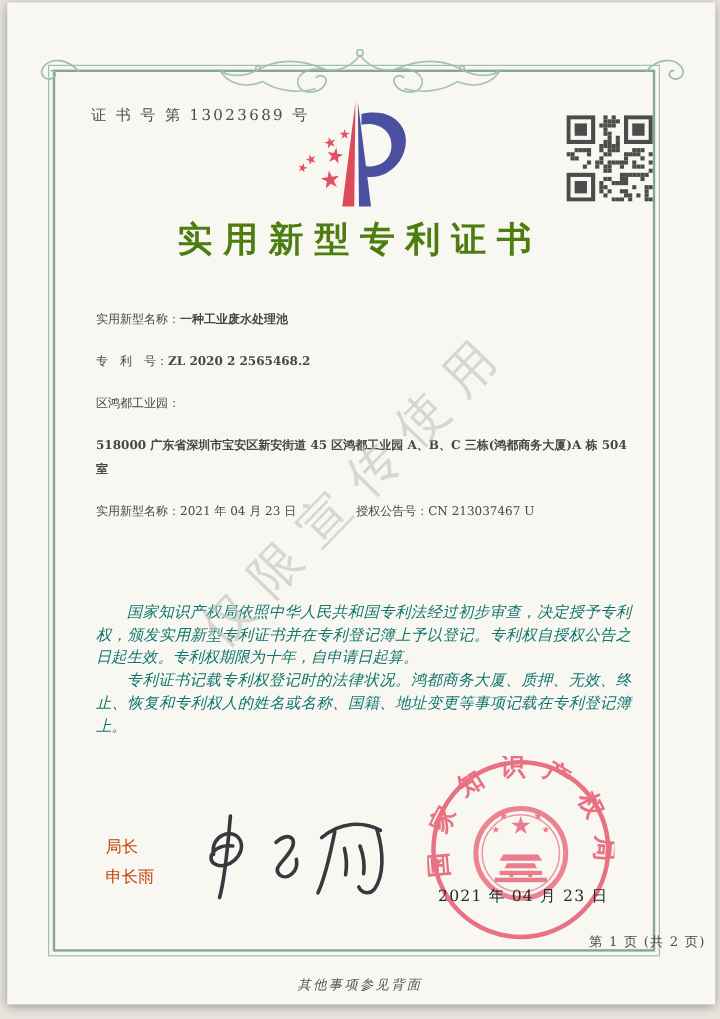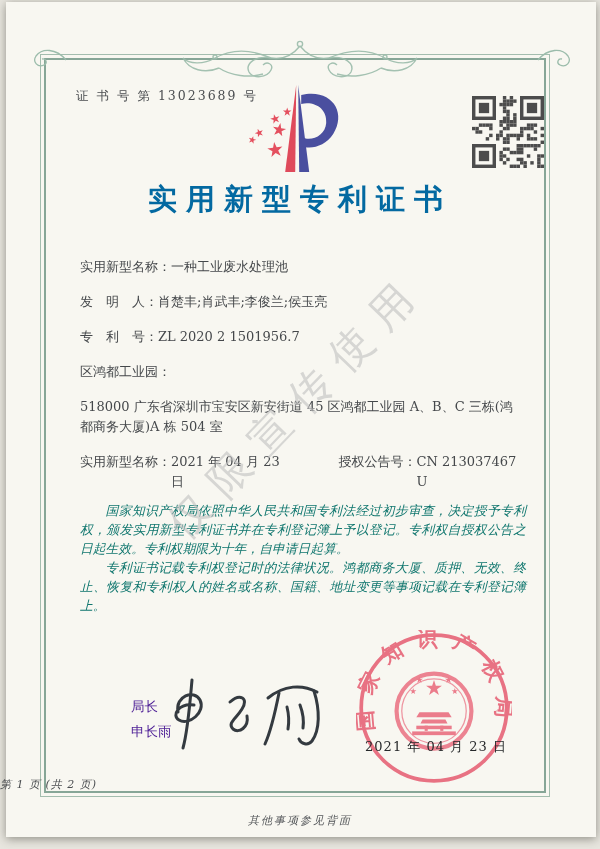--- a/index.html
+++ b/index.html
@@ -13,41 +13,41 @@
          border:1px solid #a3bdae;}
   .frame-inner{position:absolute;inset:3px;border:2px solid #87a697;}
   .ornament-top{position:absolute;left:50%;top:36px;transform:translateX(-50%);z-index:3;}
   .corner-curl{position:absolute;top:42px;z-index:3;}
   .corner-curl.left{left:30px;}
   .corner-curl.right{right:26px;transform:scaleX(-1);}
   .cert-no{position:absolute;left:76px;top:88px;font-size:12.5px;letter-spacing:2px;color:#4a4d50;}
   .logo{position:absolute;left:50%;top:82px;transform:translateX(-54%);}
   .qr{position:absolute;left:472px;top:96px;width:72px;height:72px;}
   .title{position:absolute;left:0;right:0;top:180px;text-align:center;
-         font-size:29px;font-weight:bold;letter-spacing:9px;color:#0369a1;}
-  .fields{position:absolute;left:80px;right:76px;top:257px;font-size:13px;color:#45484b;}
+         font-size:29px;font-weight:bold;letter-spacing:9px;color:#4d7c0f;}
+  .fields{position:absolute;left:80px;right:76px;top:257px;font-size:10px;color:#45484b;}
   .field{display:flex;margin-bottom:15px;line-height:20px;}
   .flabel{flex:0 0 auto;white-space:pre;}
-  .fvalue{flex:1 1 auto;}
+  .fvalue{flex:1 1 auto;font-weight:bold;}
   .field-pair{display:flex;margin-bottom:0;}
   .pair2{margin-left:50px;}
   .bodytext{position:absolute;left:80px;right:74px;top:501px;font-size:12.8px;
             line-height:19px;text-align:justify;font-style:italic;color:#0f766e;}
   .bodytext p{margin:0;text-indent:2em;}
   .watermark{position:absolute;left:296px;top:406px;transform:translate(-50%,-50%) rotate(-46deg);
              font-size:42px;letter-spacing:16px;color:#c2c2c2;opacity:.62;white-space:nowrap;
              z-index:6;pointer-events:none;font-weight:400;}
   .official{position:absolute;left:88px;top:694px;font-size:13.5px;line-height:25px;
-            color:#4c1d95;z-index:4;margin-left:43px;}
+            color:#c2410c;z-index:4;}
   .signature{position:absolute;left:148px;top:672px;z-index:4;}
   .seal{position:absolute;left:356px;top:630px;width:156px;height:156px;z-index:4;opacity:.92;}
   .seal-date{position:absolute;left:360px;top:738px;width:152px;text-align:center;
              font-size:13px;letter-spacing:1px;color:#26282a;z-index:5;}
-  .page-info{position:absolute;left:0;right:12px;top:777px;text-align:left;
-             font-size:11px;letter-spacing:1px;color:#4a4d50;font-style:italic;}
+  .page-info{position:absolute;left:0;right:12px;top:777px;text-align:right;
+             font-size:11px;letter-spacing:1px;color:#4a4d50;}
   .back-note{position:absolute;left:0;right:0;top:813px;text-align:center;
              font-size:11px;letter-spacing:2px;color:#54575a;font-style:italic;}
 </style>
 </head>
 <body>
 
 <div class="screen">
   <div class="paper"></div>
 
   <div class="frame">
@@ -219,26 +219,22 @@
       </svg></div>
 
   <div class="title">实用新型专利证书</div>
 
   <div class="fields">
     <div class="field">
       <span class="flabel">实用新型名称：</span>
       <span class="fvalue">一种工业废水处理池</span>
     </div>
     <div class="field">
-      <span class="flabel">发　明　人：</span>
-      <span class="fvalue">肖楚丰;肖武丰;李俊兰;侯玉亮</span>
-    </div>
-    <div class="field">
       <span class="flabel">专　利　号：</span>
-      <span class="fvalue">ZL 2020 2 1501956.7</span>
+      <span class="fvalue">ZL 2020 2 2565468.2</span>
     </div>
     <div class="field">
       <span class="flabel">区鸿都工业园：</span>
     </div>
     <div class="field">
       <span class="fvalue">518000 广东省深圳市宝安区新安街道 45 区鸿都工业园 A、B、C 三栋(鸿都商务大厦)A 栋 504 室</span>
     </div>
     <div class="field">
       <span class="field-pair">
         <span class="flabel">实用新型名称：</span>

